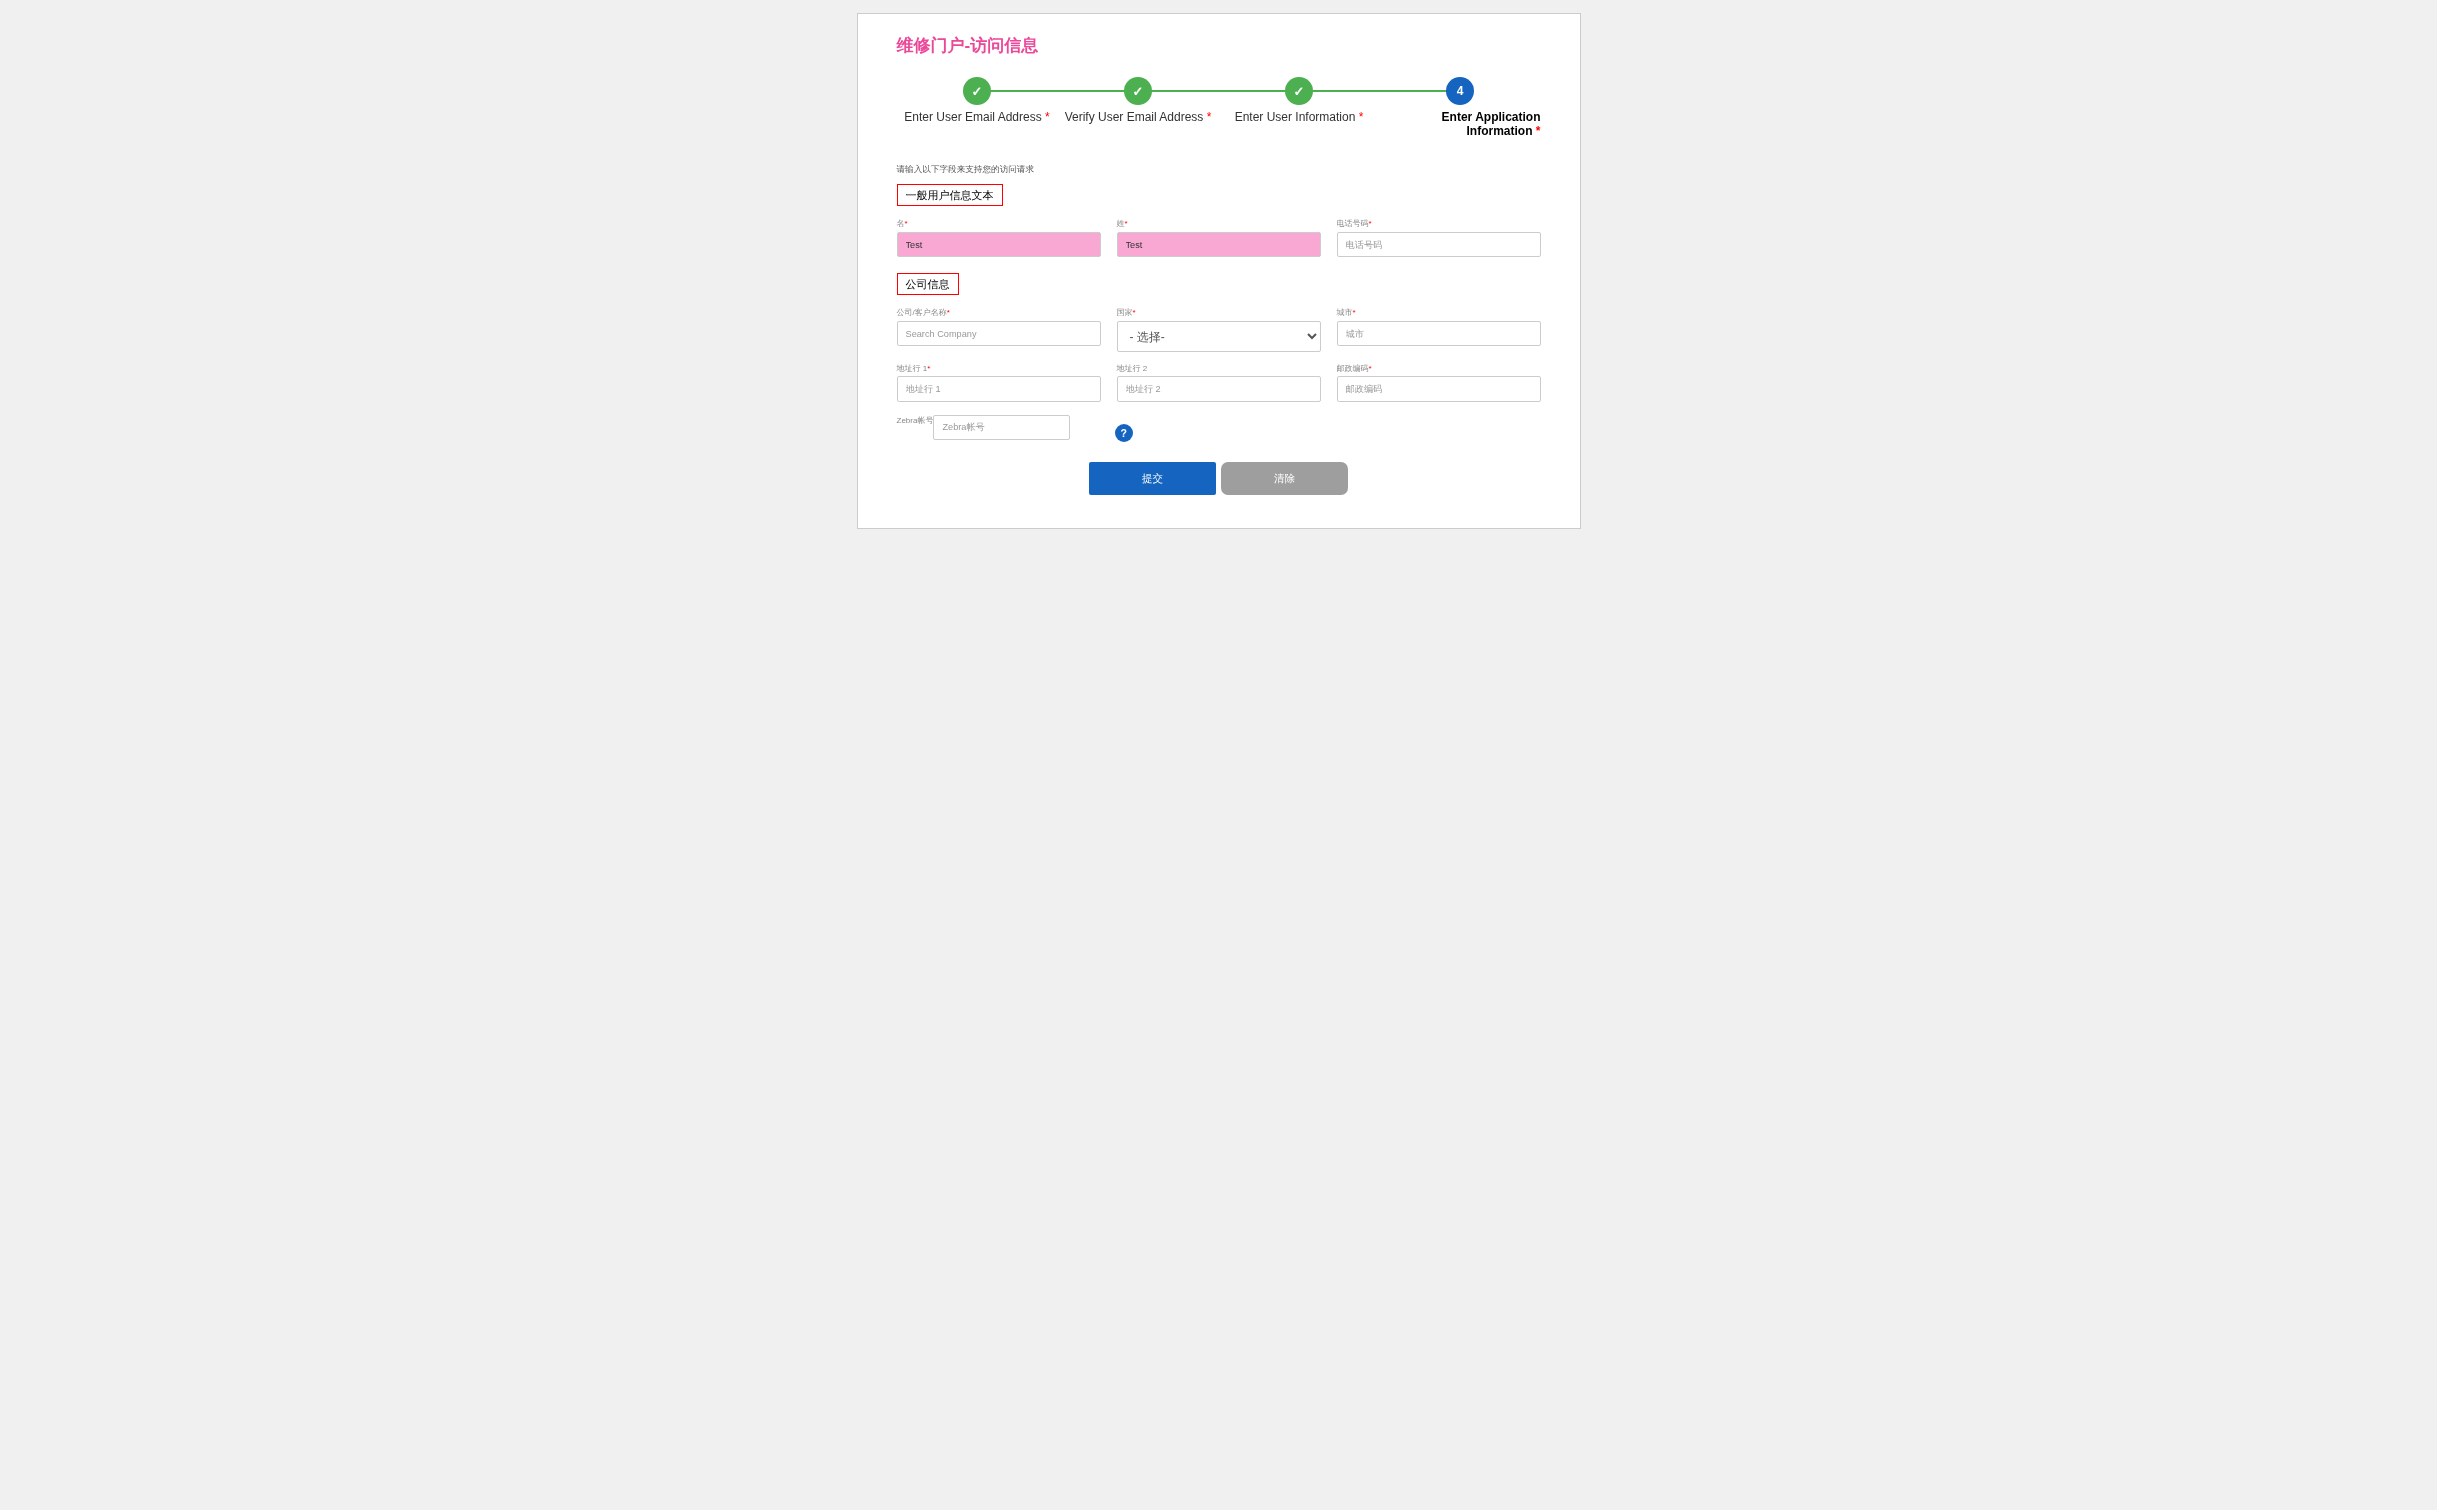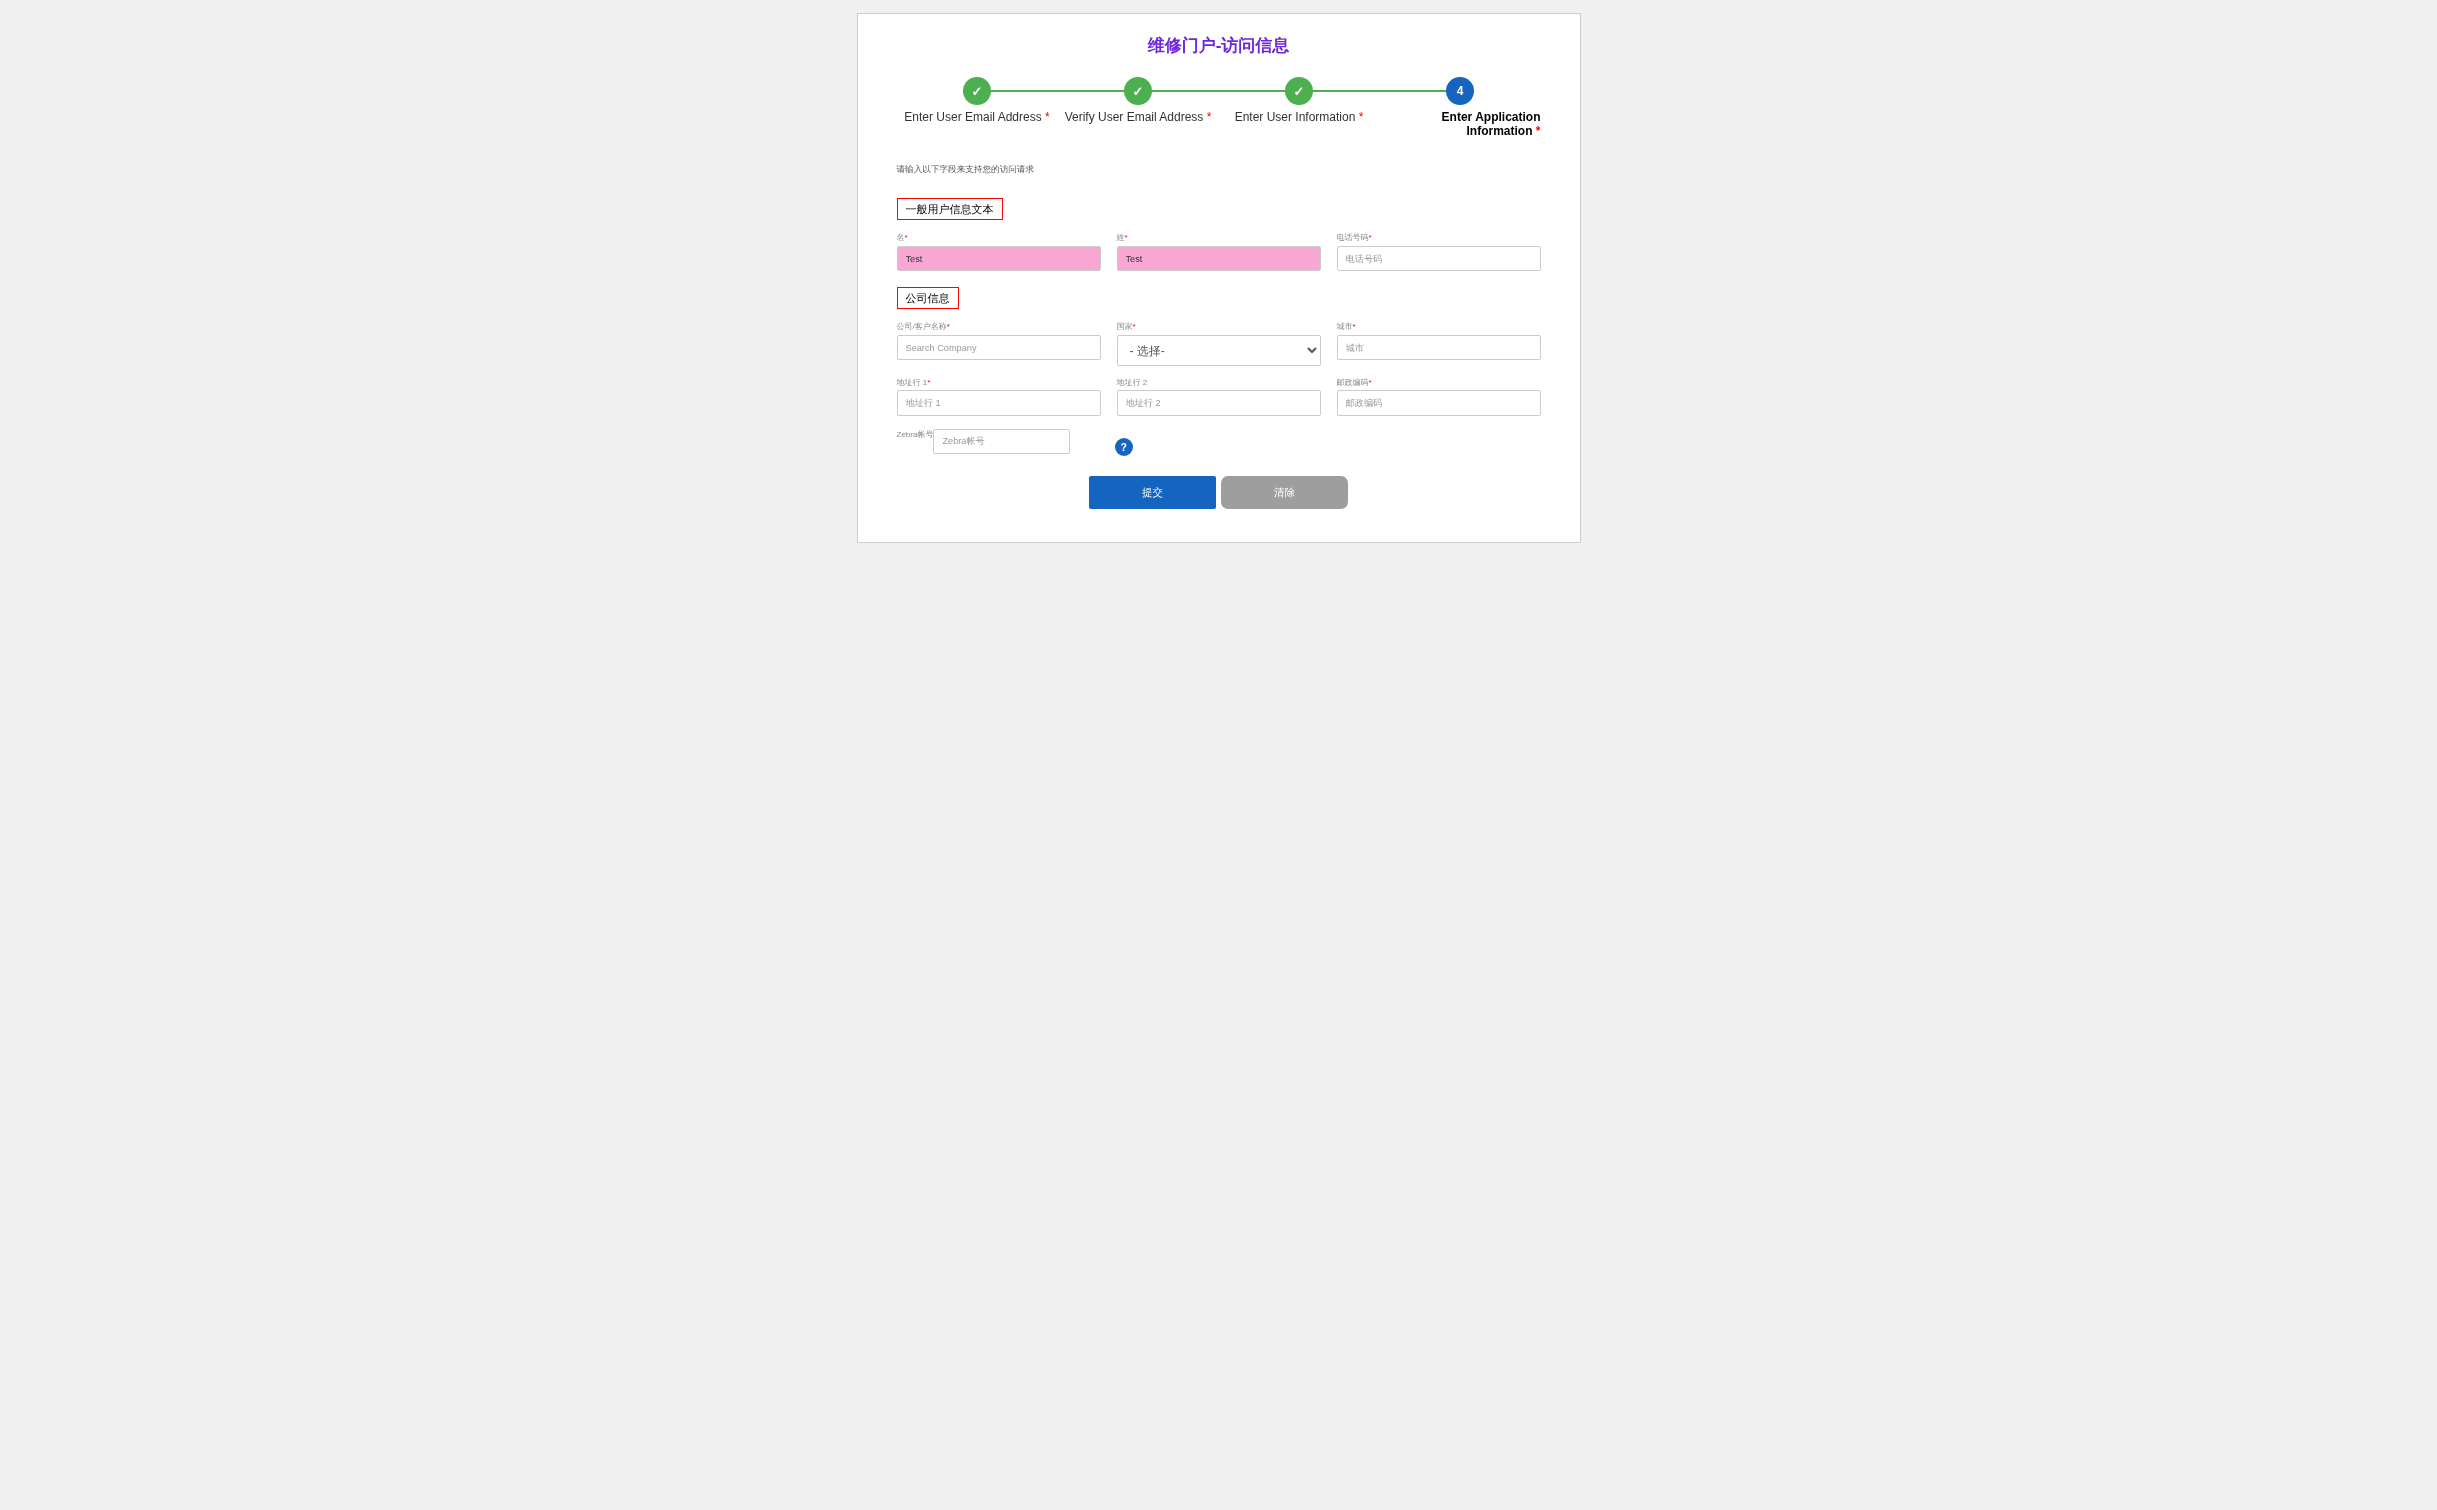--- a/index.html
+++ b/index.html
@@ -12,25 +12,25 @@
       min-height: 100vh;
       padding: 13px;
     }
     .page-wrapper {
       background: #fff;
       border: 0.7px solid #ccc;
       width: 724px;
       padding: 20px 39px 33px 39px;
     }
     .page-title {
-      text-align: center;
+      text-align: left;
       font-size: 17px;
       font-weight: bold;
       margin-bottom: 20px;
-      color: #6d28d9;
+      color: #ec4899;
     }
     
     .stepper {
       display: flex;
       align-items: flex-start;
       justify-content: space-between;
       margin-bottom: 26px;
       position: relative;
     }
     .stepper-item {
@@ -80,21 +80,21 @@
       font-weight: bold;
       color: #000;
     }
     .required-star {
       color: red;
     }
     
     .form-instruction {
       font-size: 8.6px;
       color: #555;
-      margin-bottom: 22px;
+      margin-bottom: 8px;
     }
     .section-title {
       font-size: 11px;
       font-weight: normal;
       border: 1.3px solid red;
       display: inline-block;
       padding: 2.6px 8px;
       margin-bottom: 12px;
       color: #000;
     }

